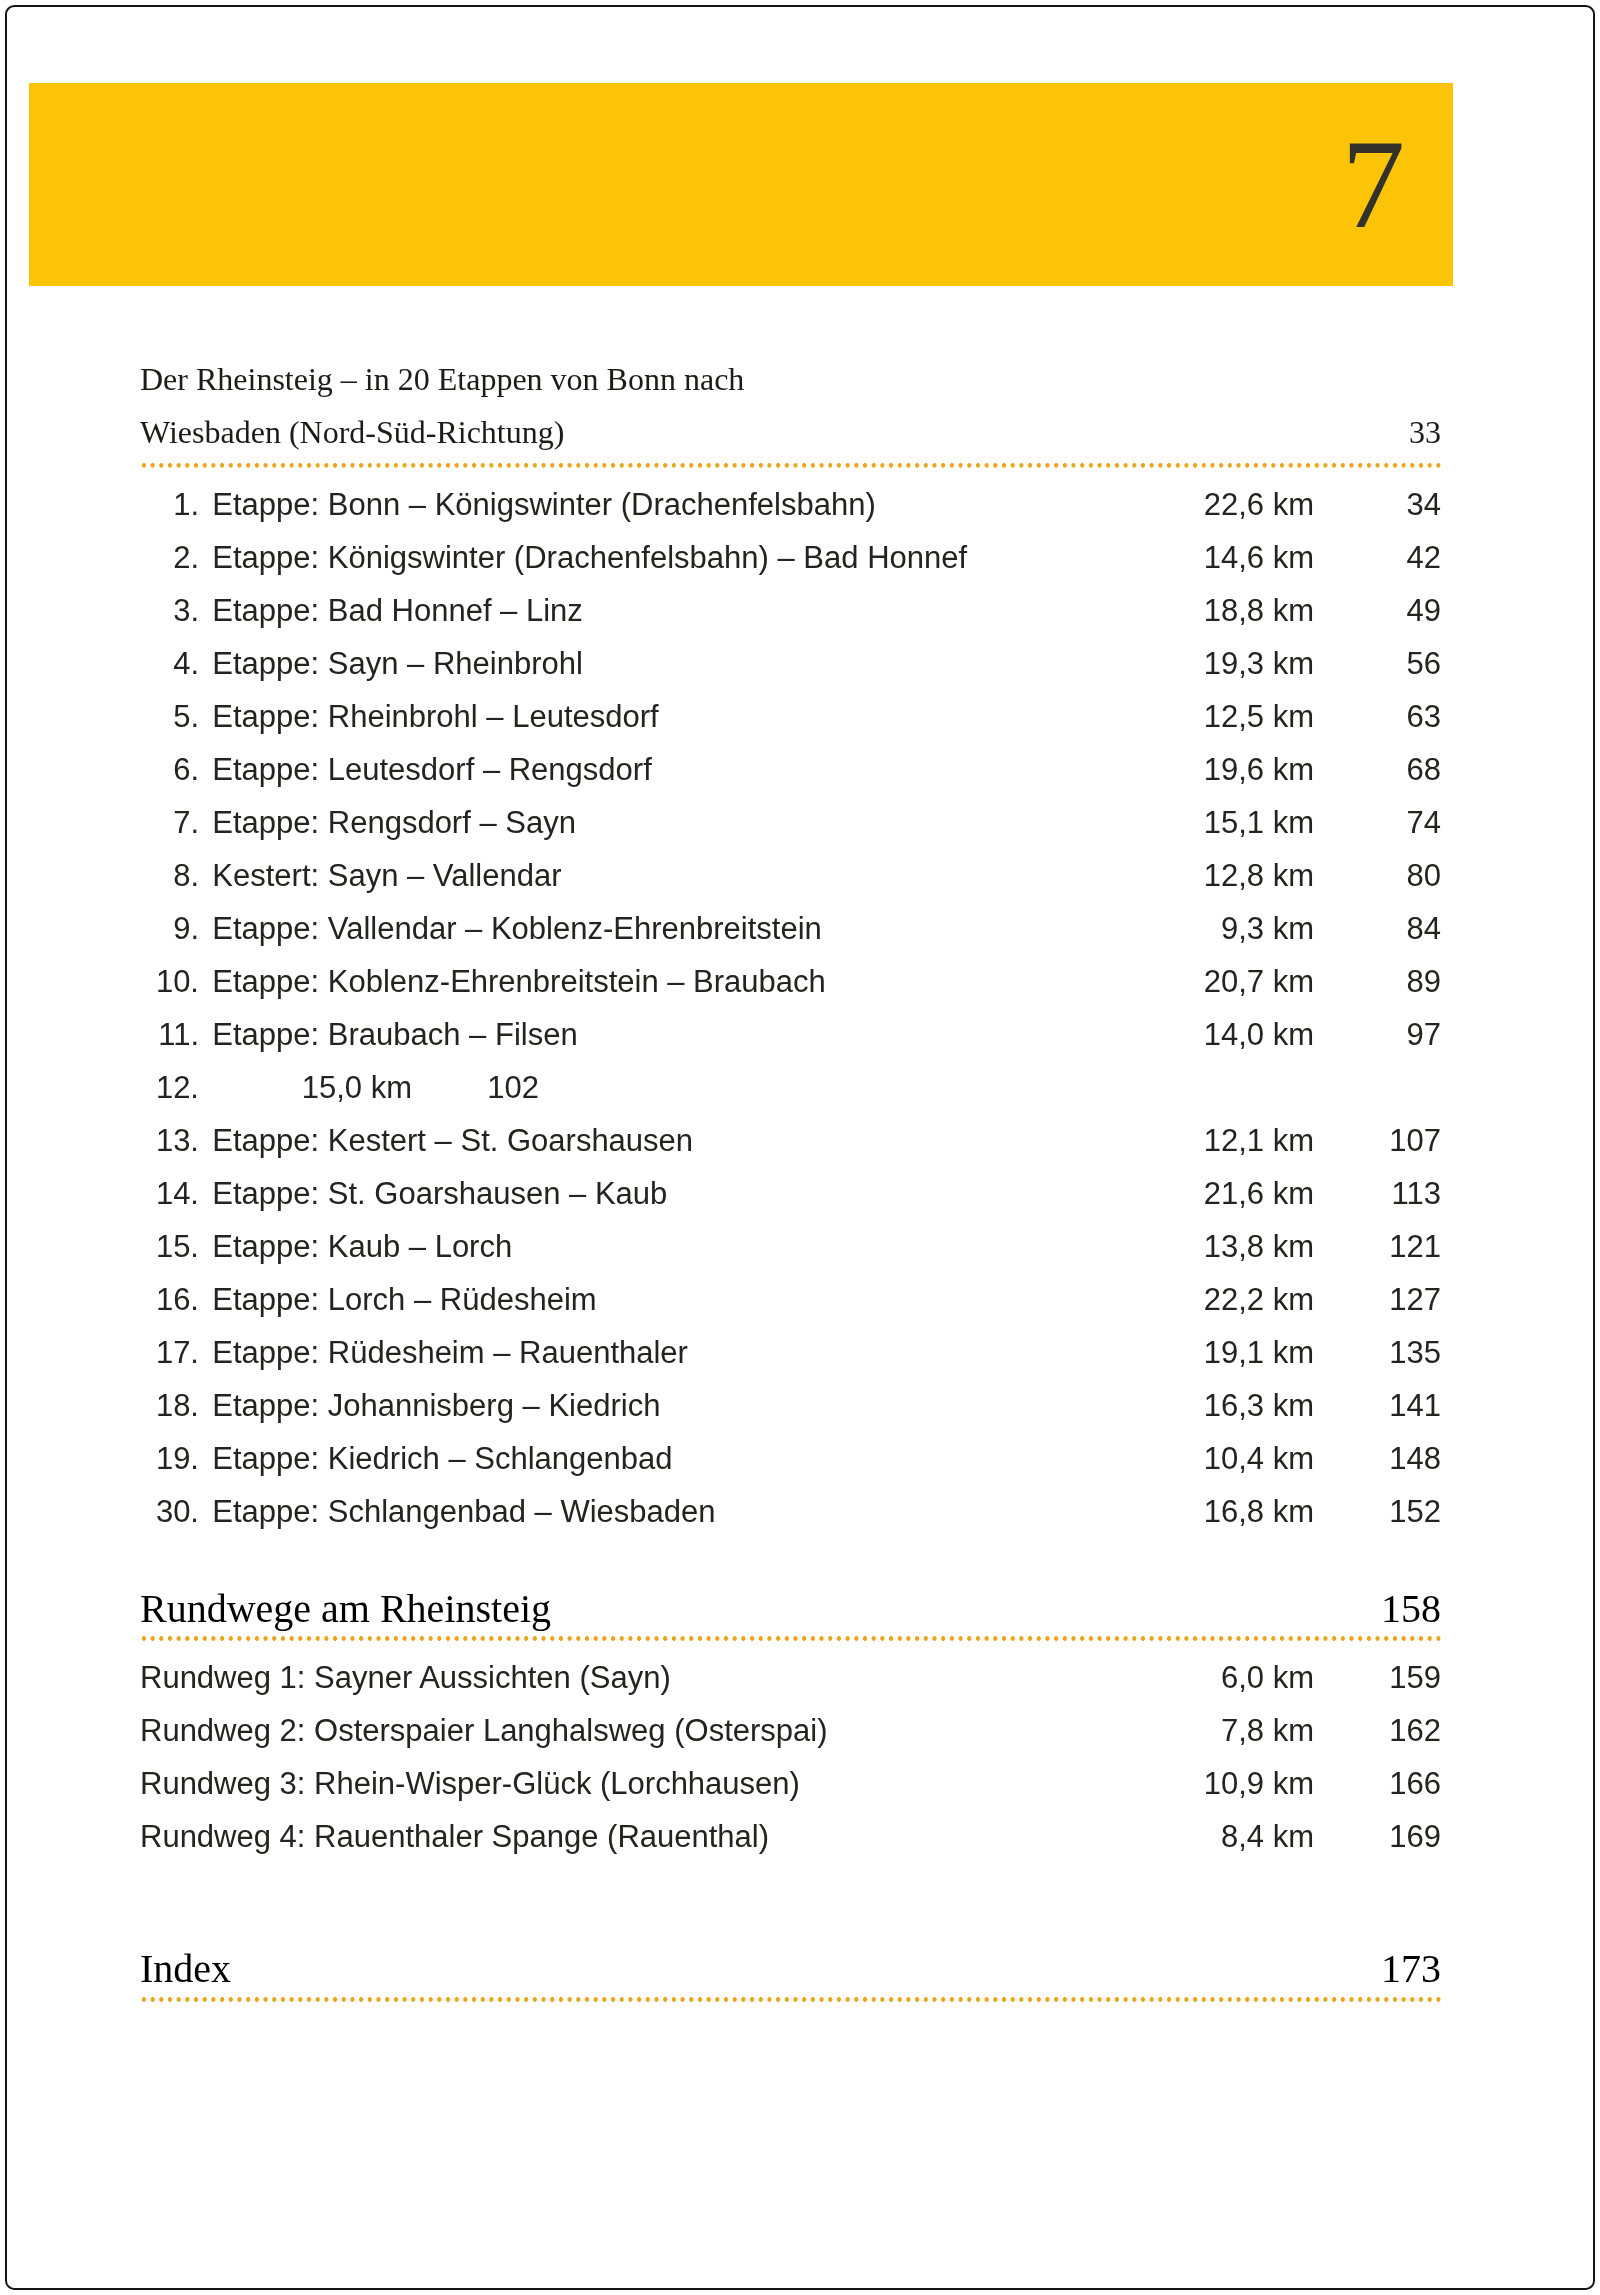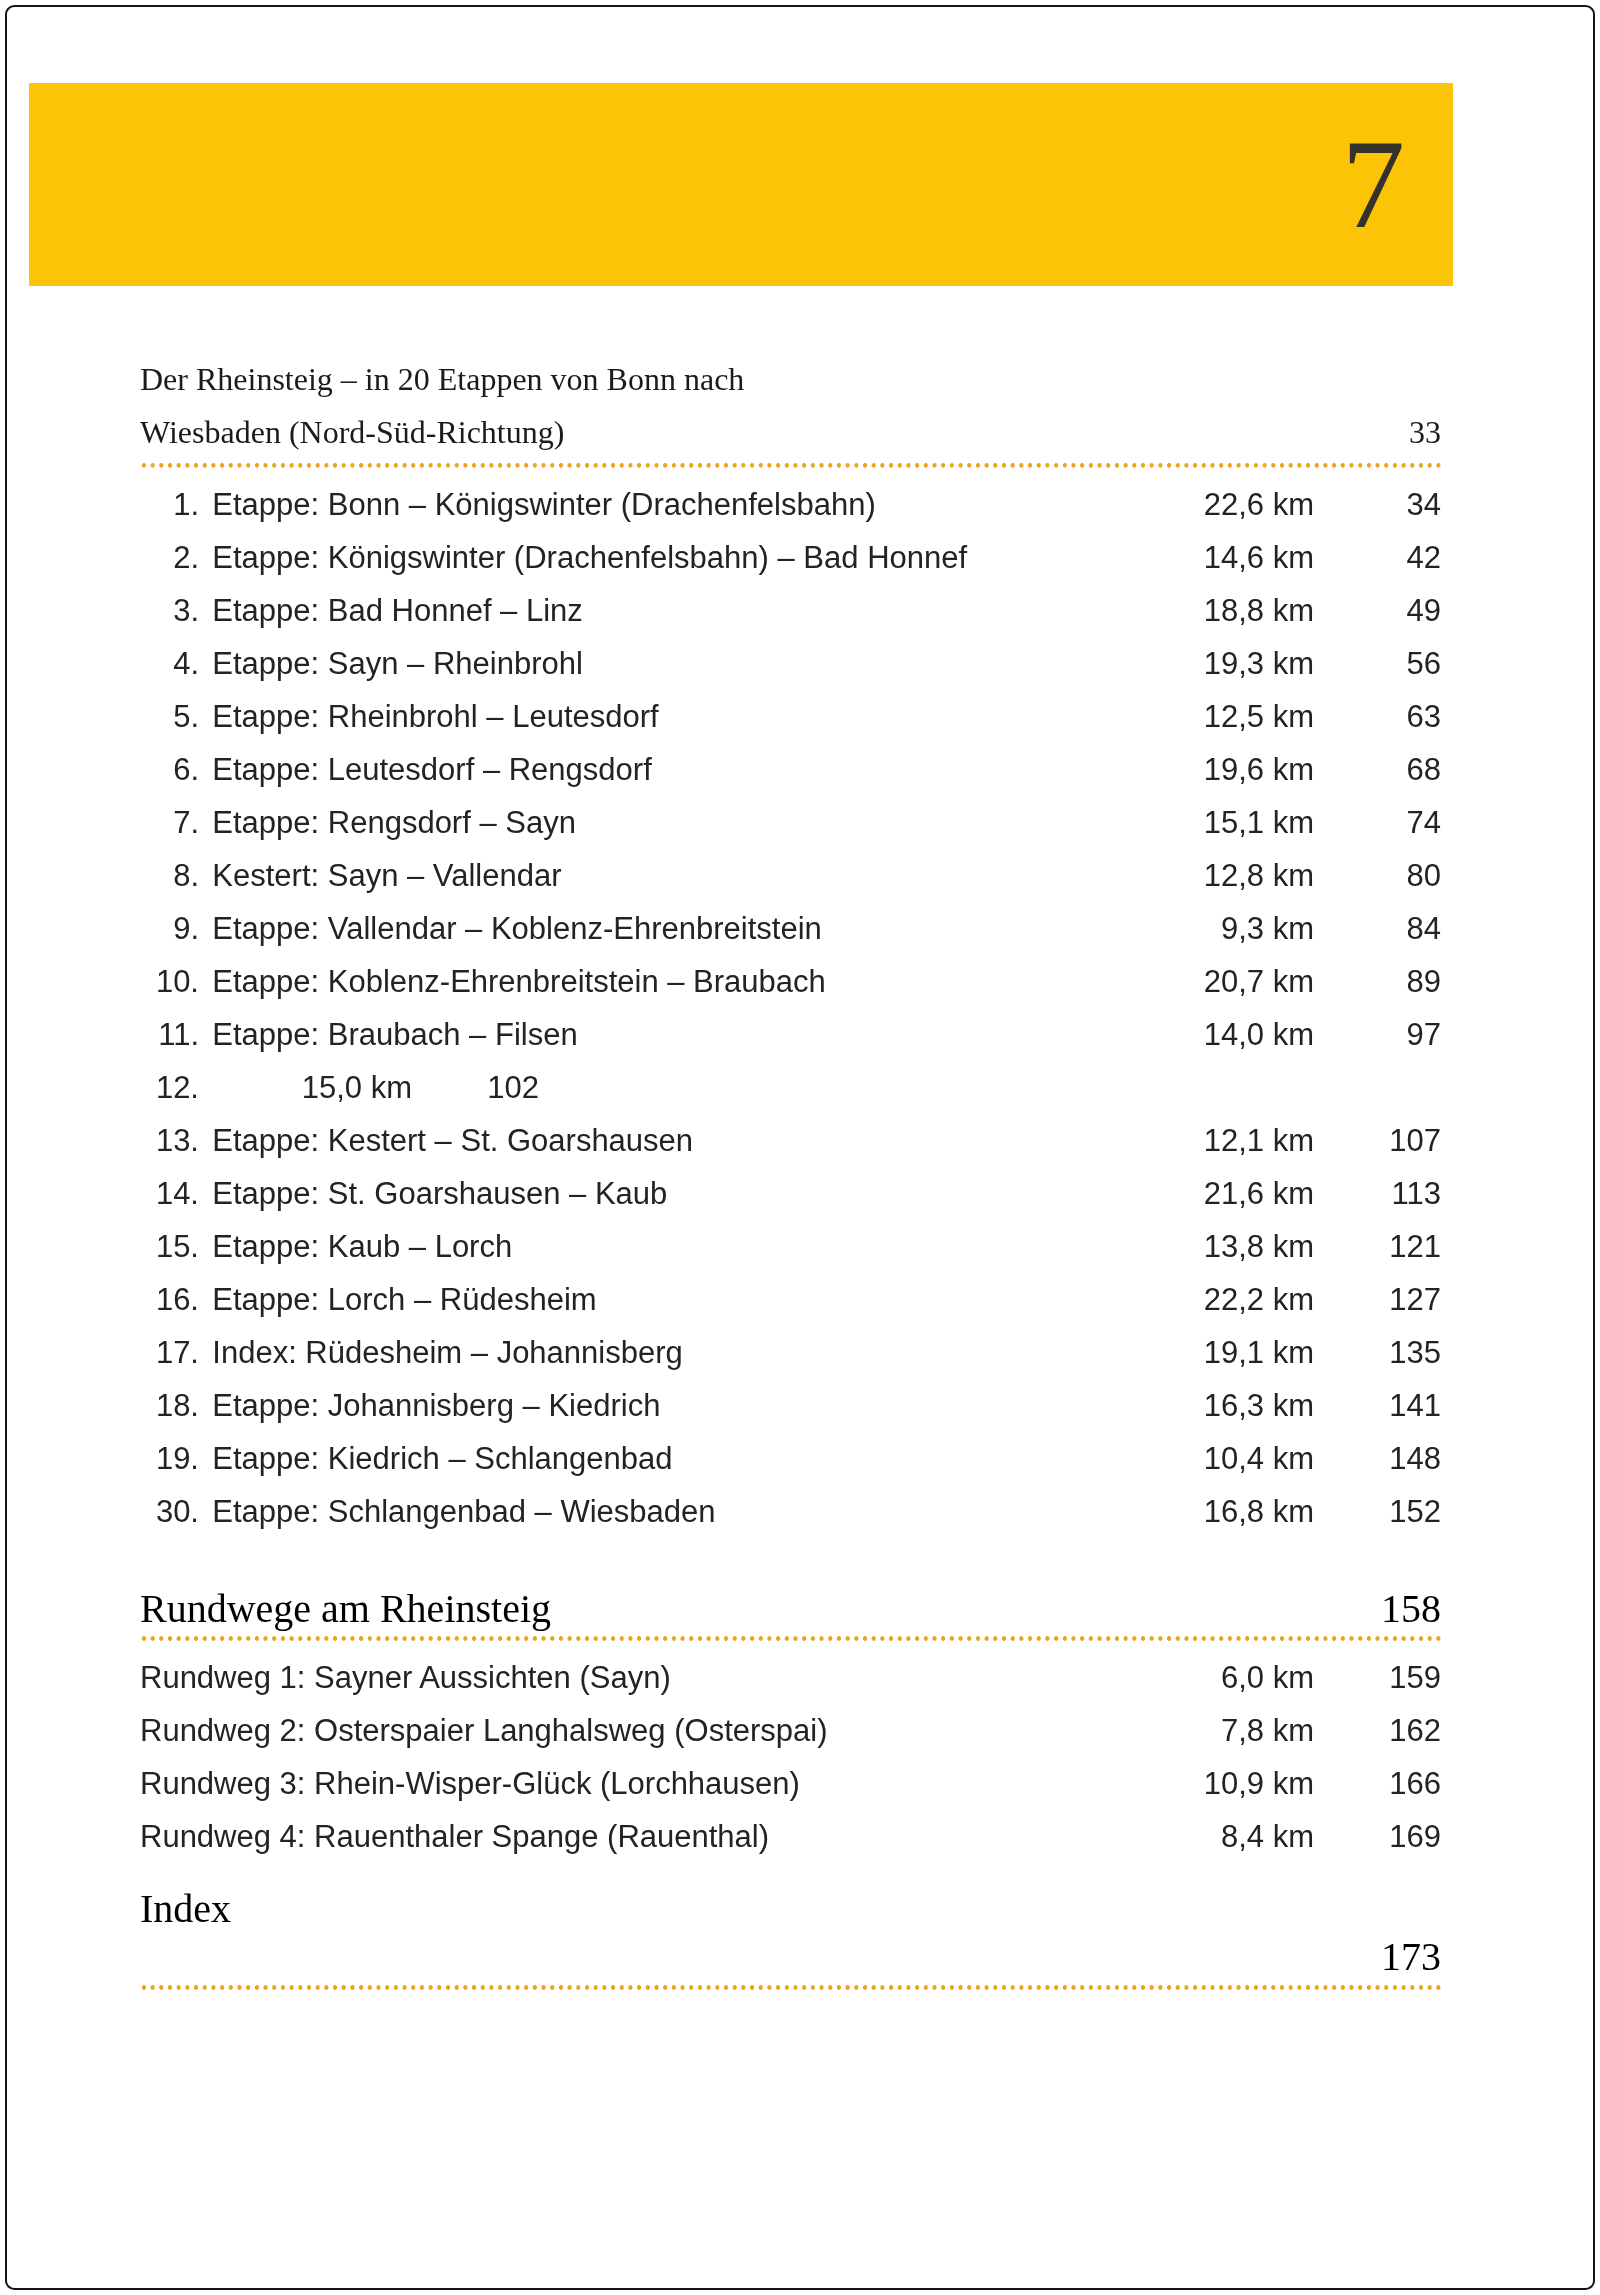--- a/index.html
+++ b/index.html
@@ -77,21 +77,21 @@
   .sec {
     display: flex;
     align-items: baseline;
     font-family: "Liberation Serif", serif;
     font-size: 40px;
     line-height: 48px;
     color: #000000;
   }
   .sec .push { margin-left: auto; }
   .sec-rundwege { margin-top: 47px; }
-  .sec-index { margin-top: 22px; flex-direction: column; }
+  .sec-index { margin-top: 82px; }
 </style>
 </head>
 <body>
 
 <div class="frame"></div>
 
 <header class="band">
   <span class="band-num">7</span>
 </header>
 
@@ -211,21 +211,21 @@
 
   <div class="row">
     <span class="num">16.</span>
     <span class="label">Etappe: Lorch – Rüdesheim</span>
     <span class="dist">22,2 km</span>
     <span class="pg">127</span>
   </div>
 
   <div class="row">
     <span class="num">17.</span>
-    <span class="label">Index: Rüdesheim – Johannisberg</span>
+    <span class="label">Etappe: Rüdesheim – Rauenthaler</span>
     <span class="dist">19,1 km</span>
     <span class="pg">135</span>
   </div>
 
   <div class="row">
     <span class="num">18.</span>
     <span class="label">Etappe: Johannisberg – Kiedrich</span>
     <span class="dist">16,3 km</span>
     <span class="pg">141</span>
   </div>

